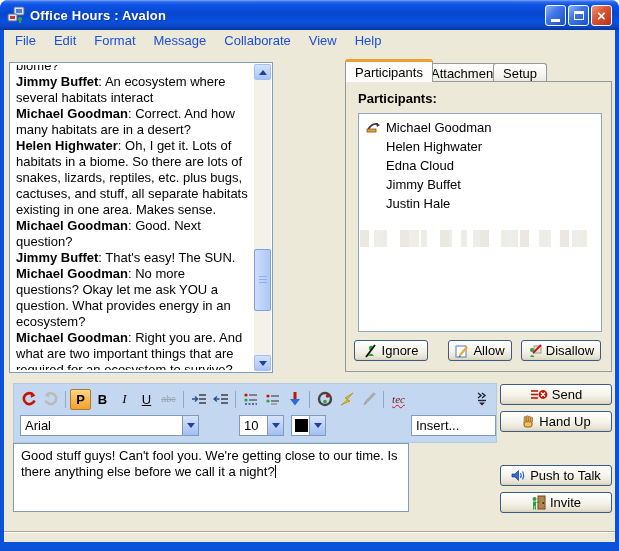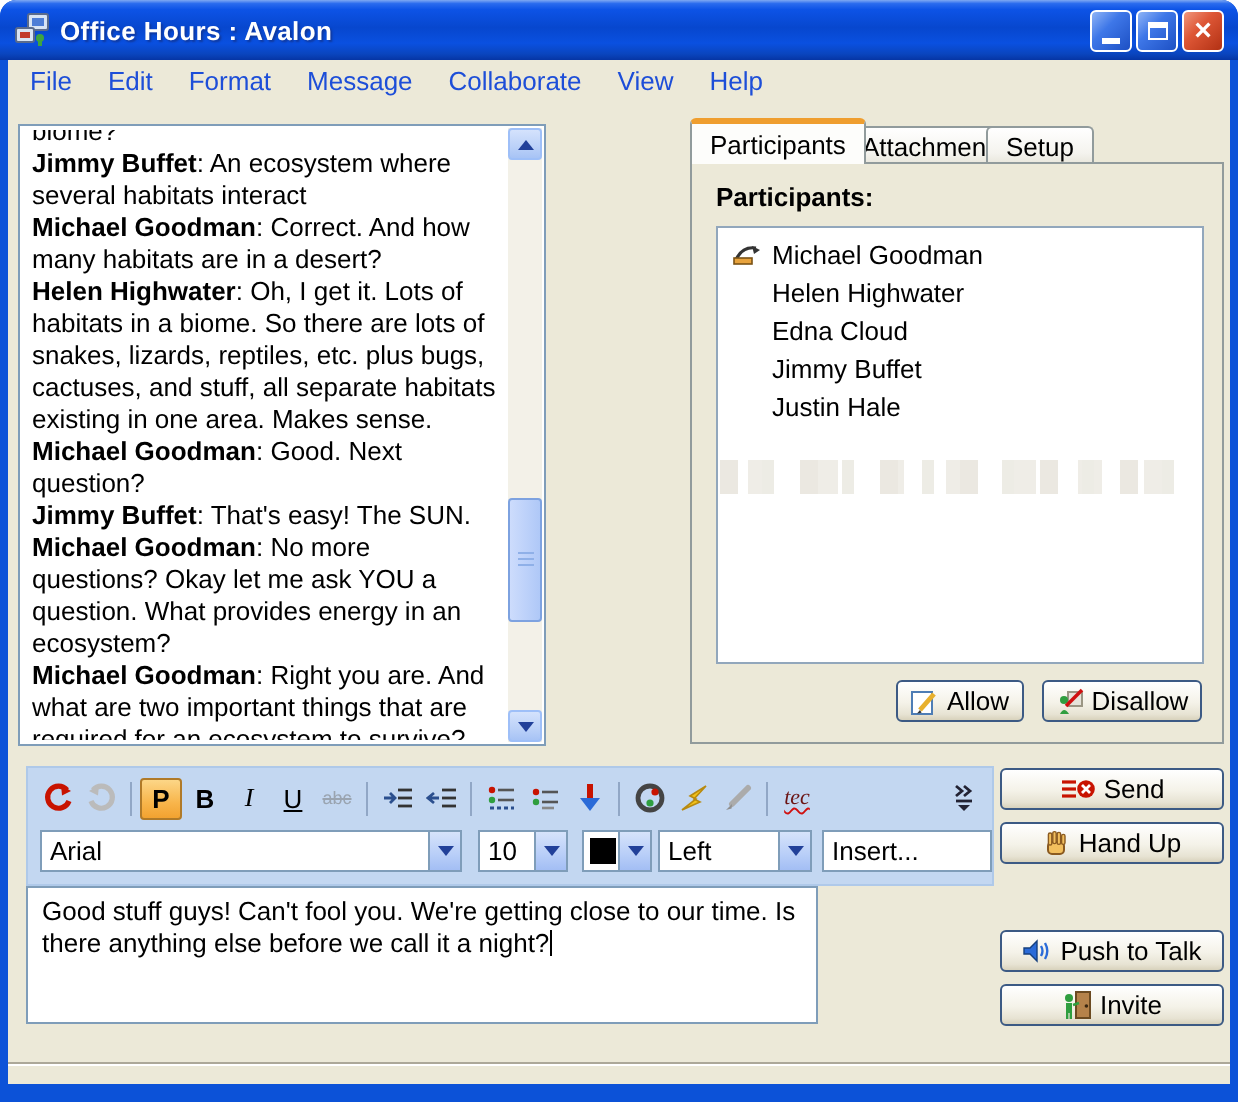--- a/index.html
+++ b/index.html
@@ -174,20 +174,28 @@
             <rect x="1" y="8" width="9" height="3" fill="#E8A33D" stroke="#7A5215" stroke-width="0.8"></rect>
           </svg>
           <span>Michael Goodman</span>
         </div>
         <div class="list-row"><span>Helen Highwater</span></div>
         <div class="list-row"><span>Edna Cloud</span></div>
         <div class="list-row"><span>Jimmy Buffet</span></div>
         <div class="list-row"><span>Justin Hale</span></div>
         <div class="artifact"></div>
       </div>
+      <div class="xp-btn" style="left:8px; top:258px; width:74px;">
+        <svg width="14" height="14" viewBox="0 0 14 14">
+          <circle cx="7" cy="4" r="2.2" fill="#2F9E3F"></circle>
+          <path d="M4 12 Q7 7 10 12 Z" fill="#2F9E3F"></path>
+          <line x1="2" y1="13" x2="11" y2="1" stroke="#111" stroke-width="1.8"></line>
+        </svg>
+        <span>Ignore</span>
+      </div>
       <div class="xp-btn" style="left:102px; top:258px; width:64px;">
         <svg width="14" height="14" viewBox="0 0 14 14">
           <rect x="1" y="2" width="10" height="11" fill="#fff" stroke="#4E7DB5"></rect>
           <line x1="12" y1="3" x2="5" y2="11" stroke="#E8B02C" stroke-width="2.4"></line>
           <path d="M5 11 L3.5 12.8 L5.8 12.4 Z" fill="#333"></path>
         </svg>
         <span>Allow</span>
       </div>
       <div class="xp-btn" style="left:175px; top:258px; width:80px;">
         <svg width="14" height="14" viewBox="0 0 14 14">
@@ -288,41 +296,35 @@
         <div class="spacer"></div>
         <div class="ti">
           <svg width="12" height="16" viewBox="0 0 12 16">
             <path d="M2 2 L5 4.5 L2 7 M6 2 L9 4.5 L6 7" fill="none" stroke="#223" stroke-width="1.4"></path>
             <line x1="2" y1="9.5" x2="10" y2="9.5" stroke="#223" stroke-width="1.4"></line>
             <path d="M3 11.5 L9 11.5 L6 14.5 Z" fill="#223"></path>
           </svg>
         </div>
       </div>
       <div class="combo-row">
-        <div class="combo" style="left:6px; width:211px;">
+        <div class="combo" style="left:6px; width:179px;">
           <span class="combo-text">Arial</span>
           <span class="combo-btn">
               <span class="tri-down"></span>
             </span>
         </div>
         <div class="combo" style="left:225px; width:45px;">
           <span class="combo-text">10</span>
           <span class="combo-btn">
               <span class="tri-down"></span>
             </span>
         </div>
         <div class="combo" style="left:277px; width:35px;">
           <span class="swatch"></span>
           <span style="flex:1"></span>
-          <span class="combo-btn">
-              <span class="tri-down"></span>
-            </span>
-        </div>
-        <div class="combo" style="left:315px; width:77px;">
-          <span class="combo-text">Left</span>
           <span class="combo-btn">
               <span class="tri-down"></span>
             </span>
         </div>
         <div class="combo" style="left:397px; width:85px;">
           <span class="combo-text">Insert...</span>
         </div>
       </div>
     </div>
 

